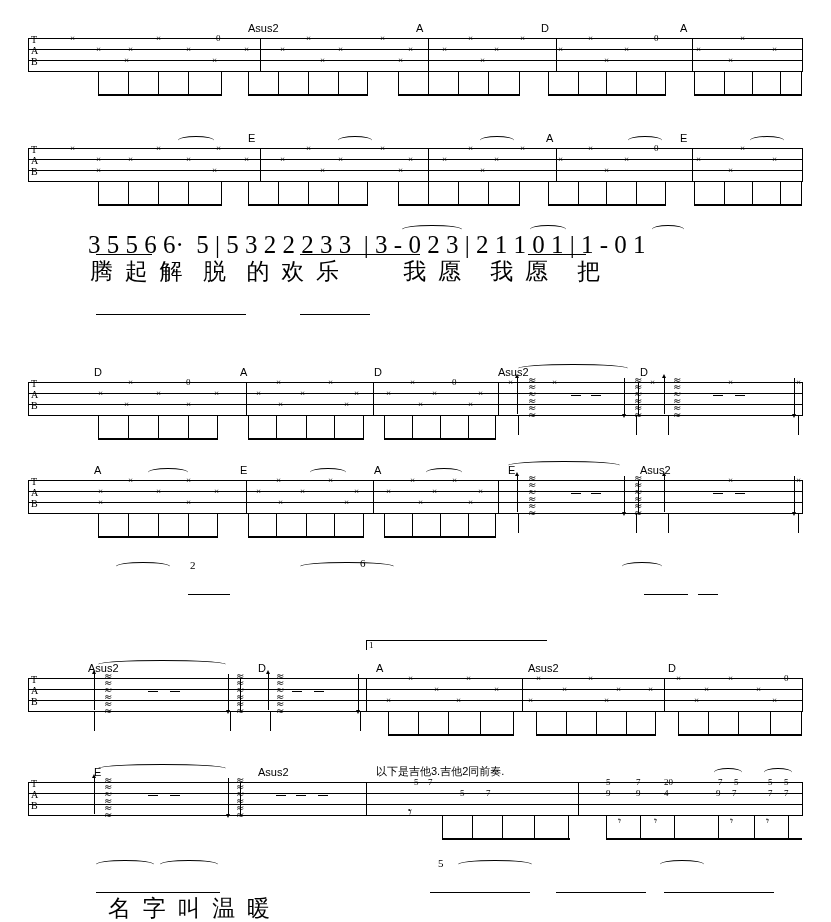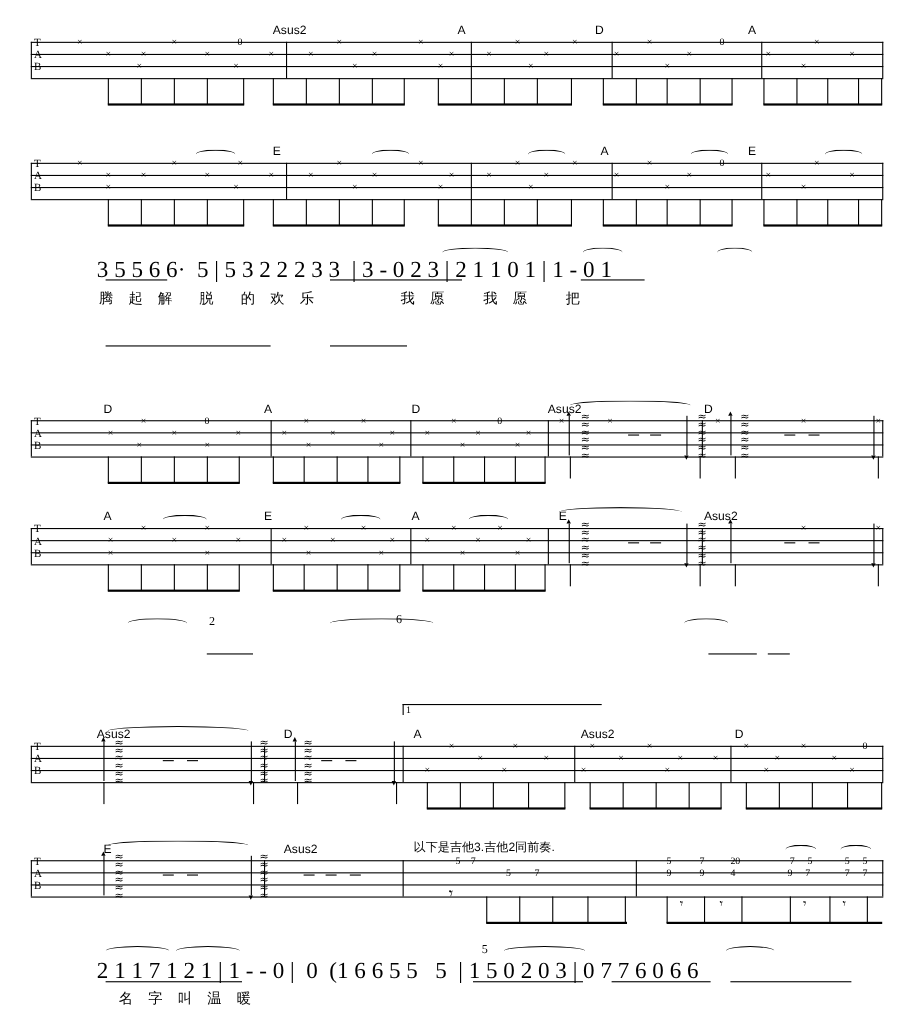--- a/index.html
+++ b/index.html
@@ -43,23 +43,23 @@
   
   .dash{position:absolute;height:1px;background:#000;}
 
   
   .squig{position:absolute;font-family:"DejaVu Sans",sans-serif;font-size:10px;
          line-height:7px;letter-spacing:0;}
   .squig span{display:block;}
 
   
   .numrow{position:absolute;font-family:"Liberation Serif",serif;
-          font-size:21px;line-height:24px;white-space:pre;letter-spacing:0;}
-  .lyrrow{position:absolute;font-family:Liberation Mono, monospace;
-          font-size:13px;line-height:20px;white-space:pre;letter-spacing:3px;}
+          font-size:25px;line-height:24px;white-space:pre;letter-spacing:0;}
+  .lyrrow{position:absolute;font-family:Liberation Serif, serif;
+          font-size:23px;line-height:20px;white-space:pre;letter-spacing:3px;}
   .smallnum{position:absolute;font-family:"Liberation Serif",serif;
             font-size:11px;line-height:11px;}
   .note{position:absolute;font-family:"Liberation Serif",serif;font-size:15px;}
 
   
   .slur{position:absolute;border-top:1px solid #000;border-radius:50%;
         height:8px;}
 
   
   .ul{position:absolute;height:1px;background:#000;}
@@ -716,21 +716,20 @@
   <div class="stem" style="left:646px;top:33px;height:24px;"></div>
   <div class="stem" style="left:690px;top:33px;height:24px;"></div>
   <div class="stem" style="left:726px;top:33px;height:24px;"></div>
   <div class="stem" style="left:760px;top:33px;height:24px;"></div>
   <div class="note" style="left:590px;top:32px;font-size:12px;">𝄾</div>
   <div class="note" style="left:626px;top:32px;font-size:12px;">𝄾</div>
   <div class="note" style="left:702px;top:32px;font-size:12px;">𝄾</div>
   <div class="note" style="left:738px;top:32px;font-size:12px;">𝄾</div>
 </div>
 
-<div class="numrow" style="left:88px;top:870px;">2 1 1 7 1 2 1 | 1 - - 0 |  0  (1 6 6 5 5   5  | 1 5 0 2 0 3 | 0 7 7 6 0 6 6</div>
 <div class="lyrrow" style="left:108px;top:899px;">名 字 叫 温 暖</div>
 <div class="slur" style="left:96px;top:860px;width:58px;"></div>
 <div class="slur" style="left:160px;top:860px;width:58px;"></div>
 <div class="slur" style="left:458px;top:860px;width:74px;"></div>
 <div class="slur" style="left:660px;top:860px;width:44px;"></div>
 <div class="smallnum" style="left:438px;top:858px;">5</div>
 <div class="ul" style="left:96px;top:892px;width:124px;"></div>
 <div class="ul" style="left:430px;top:892px;width:100px;"></div>
 <div class="ul" style="left:556px;top:892px;width:90px;"></div>
 <div class="ul" style="left:664px;top:892px;width:110px;"></div>

